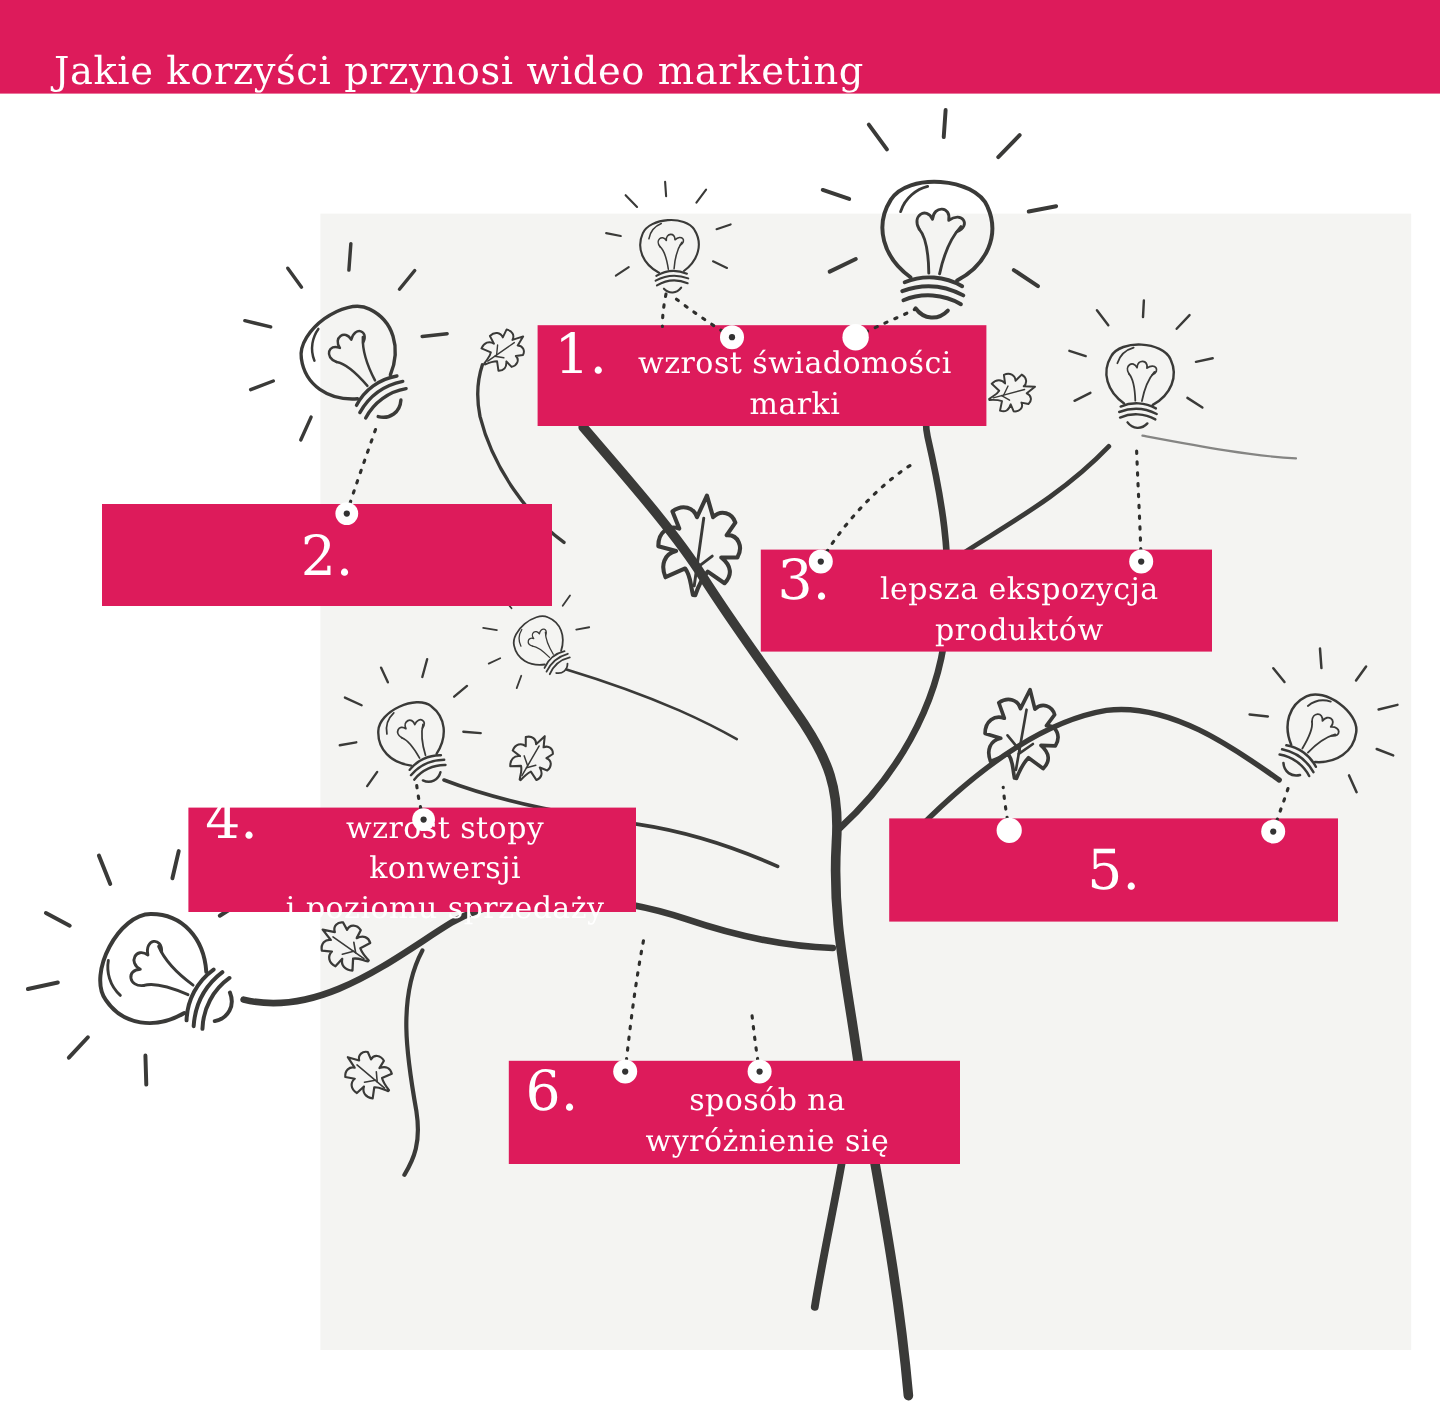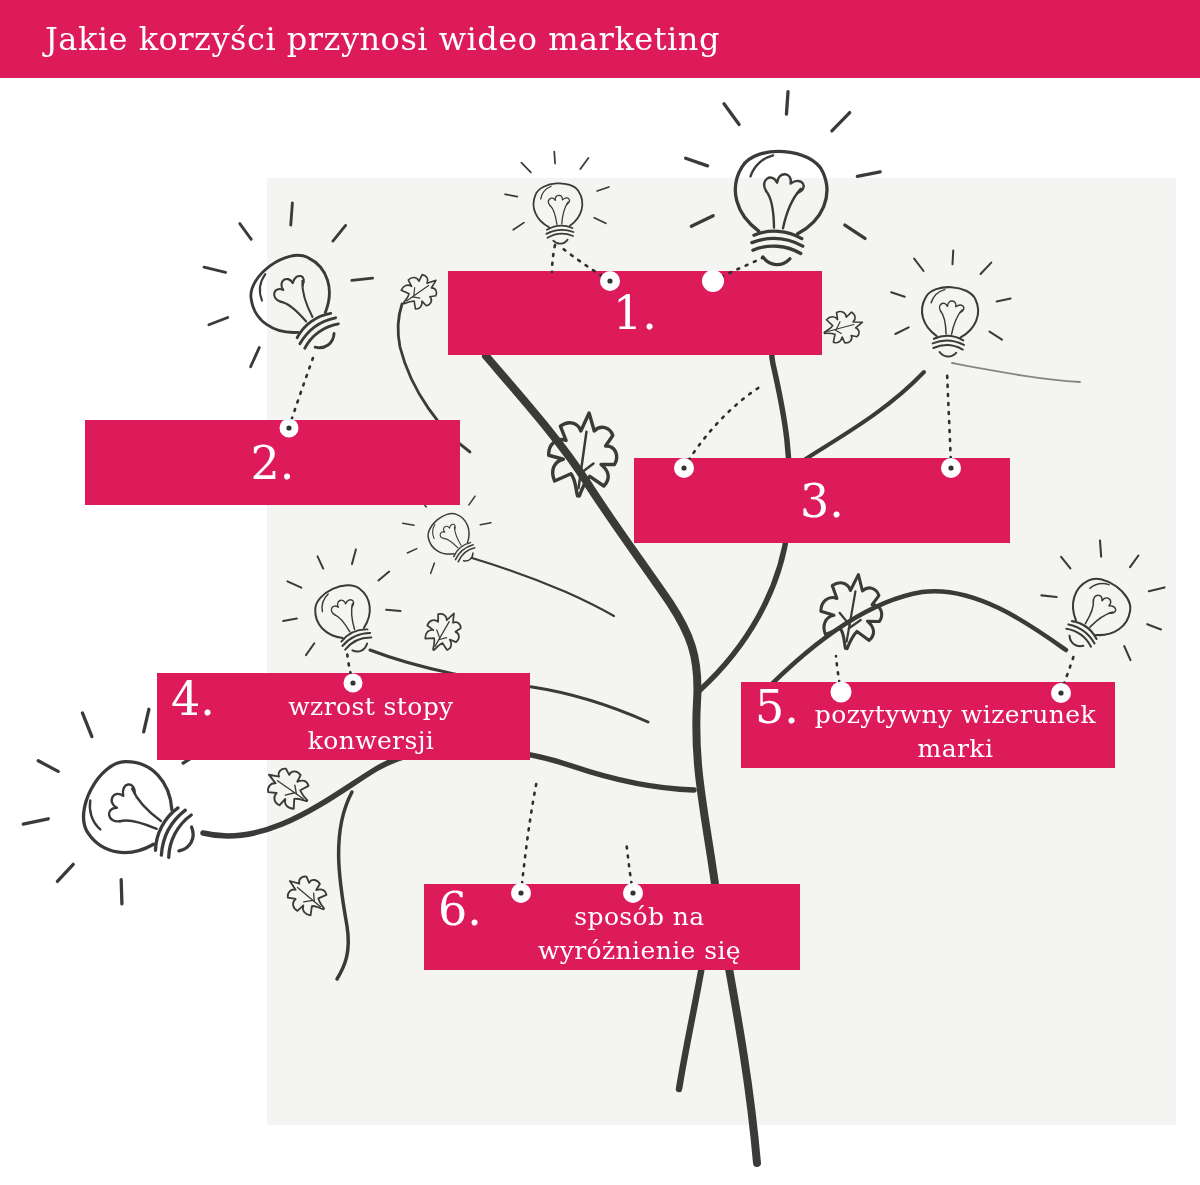--- a/index.html
+++ b/index.html
@@ -7,21 +7,21 @@
     --bg:#F4F4F2;
     --ink:#3A3A38;
     --cord:#2E2E2C;
   }
   *{margin:0;padding:0;box-sizing:border-box;}
   html,body{width:1200px;height:1185px;background:#fff;overflow:hidden;
     font-family:"DejaVu Serif","Liberation Serif",serif;}
   .stage{position:relative;width:1200px;height:1185px;background:#fff;}
 
   .header{position:absolute;left:0;top:0;width:1200px;height:78px;
-    background:var(--accent);display:flex;align-items:center;padding-left:45px;}
+    background:var(--accent);display:flex;align-items:flex-end;padding-left:45px;}
   .header h1{color:#fff;font-size:32px;font-weight:normal;letter-spacing:0.5px;}
 
   .canvas-bg{position:absolute;left:267px;top:178px;width:909px;height:947px;
     background:var(--bg);z-index:0;}
 
   svg.tree{position:absolute;left:0;top:0;z-index:1;pointer-events:none;}
   svg.overlay{position:absolute;left:0;top:0;z-index:3;pointer-events:none;}
 
   .banner{position:absolute;z-index:2;background:var(--accent);color:#fff;
     display:flex;align-items:center;justify-content:center;}
@@ -112,51 +112,56 @@
       <use href="#leaf" transform="translate(305,800) rotate(-55) scale(1.05)"></use>
       <use href="#leaf" transform="translate(322,908) rotate(-50) scale(1.0)"></use>
       <use href="#leaf" transform="translate(846,645) rotate(10) scale(1.7)"></use>
       <use href="#leaf" transform="translate(826,332) rotate(75) scale(0.9)"></use>
     </g>
   </svg>
 
   <div class="banner" style="left:448px;top:271px;width:374px;height:84px">
     <div class="banner-row">
       <span class="num">1.</span>
+      <span class="lines">
+        <span class="line">wzrost świadomości marki</span>
+
+      </span>
     </div>
   </div>
 
   <div class="banner" style="left:85px;top:420px;width:375px;height:85px">
     <div class="banner-row">
       <span class="num">2.</span>
     </div>
   </div>
 
   <div class="banner" style="left:634px;top:458px;width:376px;height:85px">
     <div class="banner-row">
       <span class="num">3.</span>
+      <span class="lines">
+        <span class="line">lepsza ekspozycja produktów</span>
+
+      </span>
     </div>
   </div>
 
   <div class="banner" style="left:157px;top:673px;width:373px;height:87px">
     <div class="banner-row">
       <span class="num">4.</span>
       <span class="lines">
         <span class="line">wzrost stopy konwersji</span>
+        <span class="line">i poziomu sprzedaży</span>
       </span>
     </div>
   </div>
 
   <div class="banner" style="left:741px;top:682px;width:374px;height:86px">
     <div class="banner-row">
       <span class="num">5.</span>
-      <span class="lines">
-        <span class="line">pozytywny wizerunek marki</span>
-
-      </span>
     </div>
   </div>
 
   <div class="banner" style="left:424px;top:884px;width:376px;height:86px">
     <div class="banner-row">
       <span class="num">6.</span>
       <span class="lines">
         <span class="line">sposób na wyróżnienie się</span>
       </span>
     </div>

